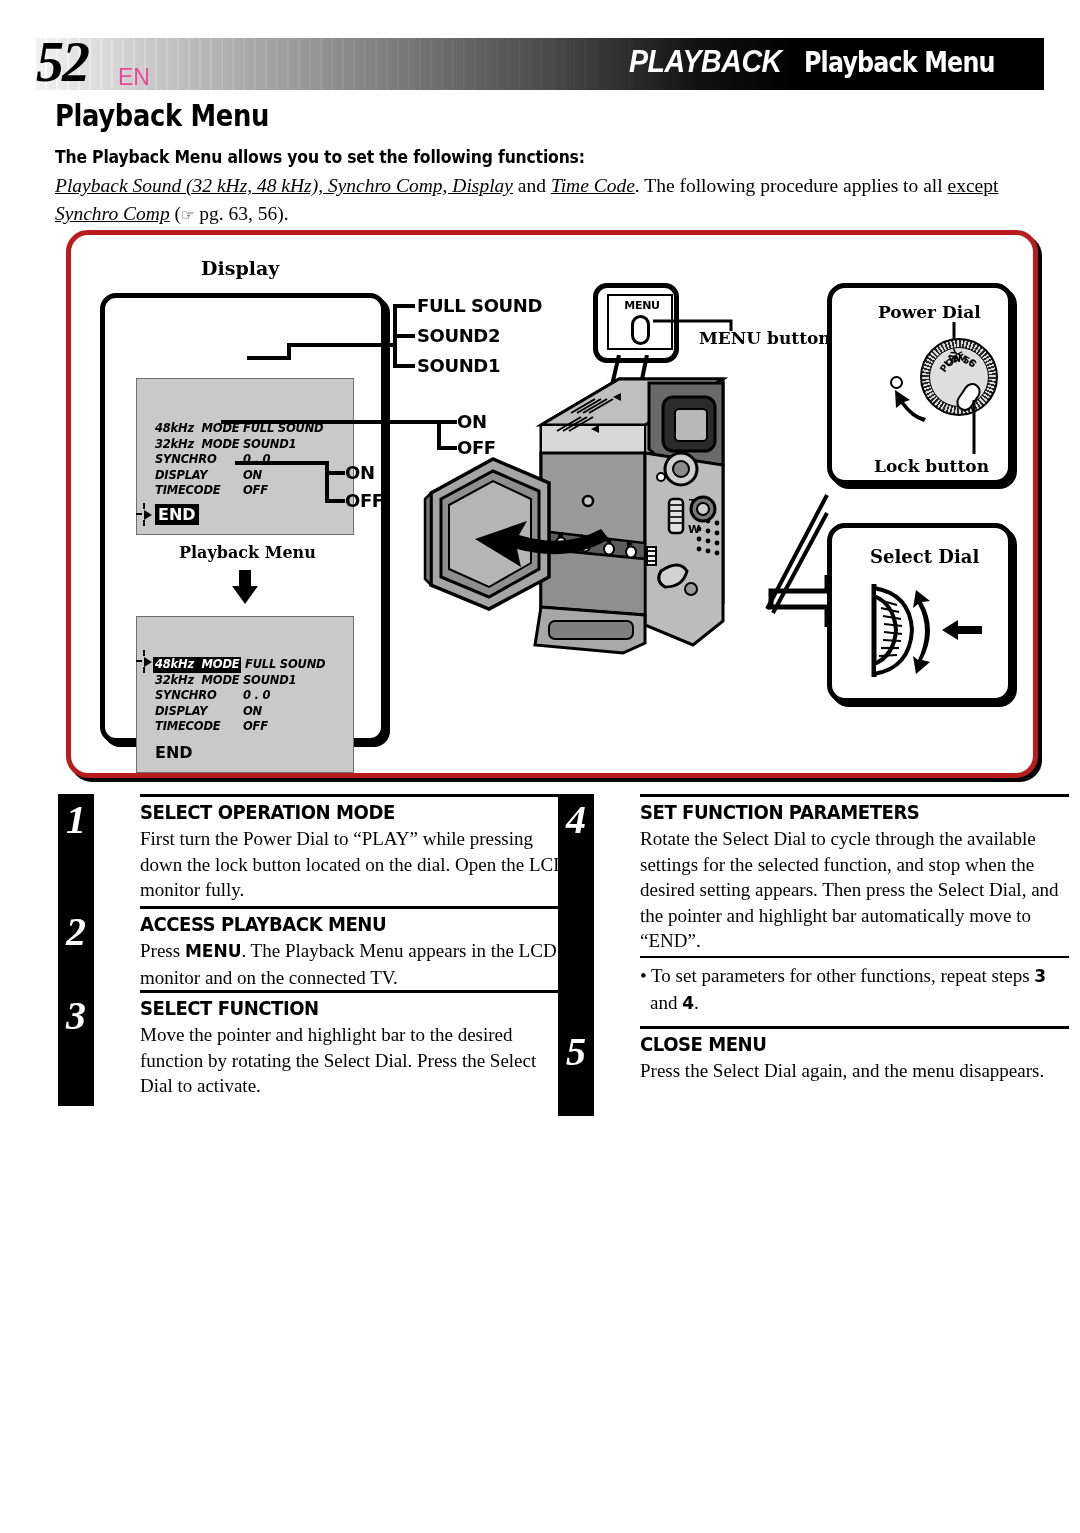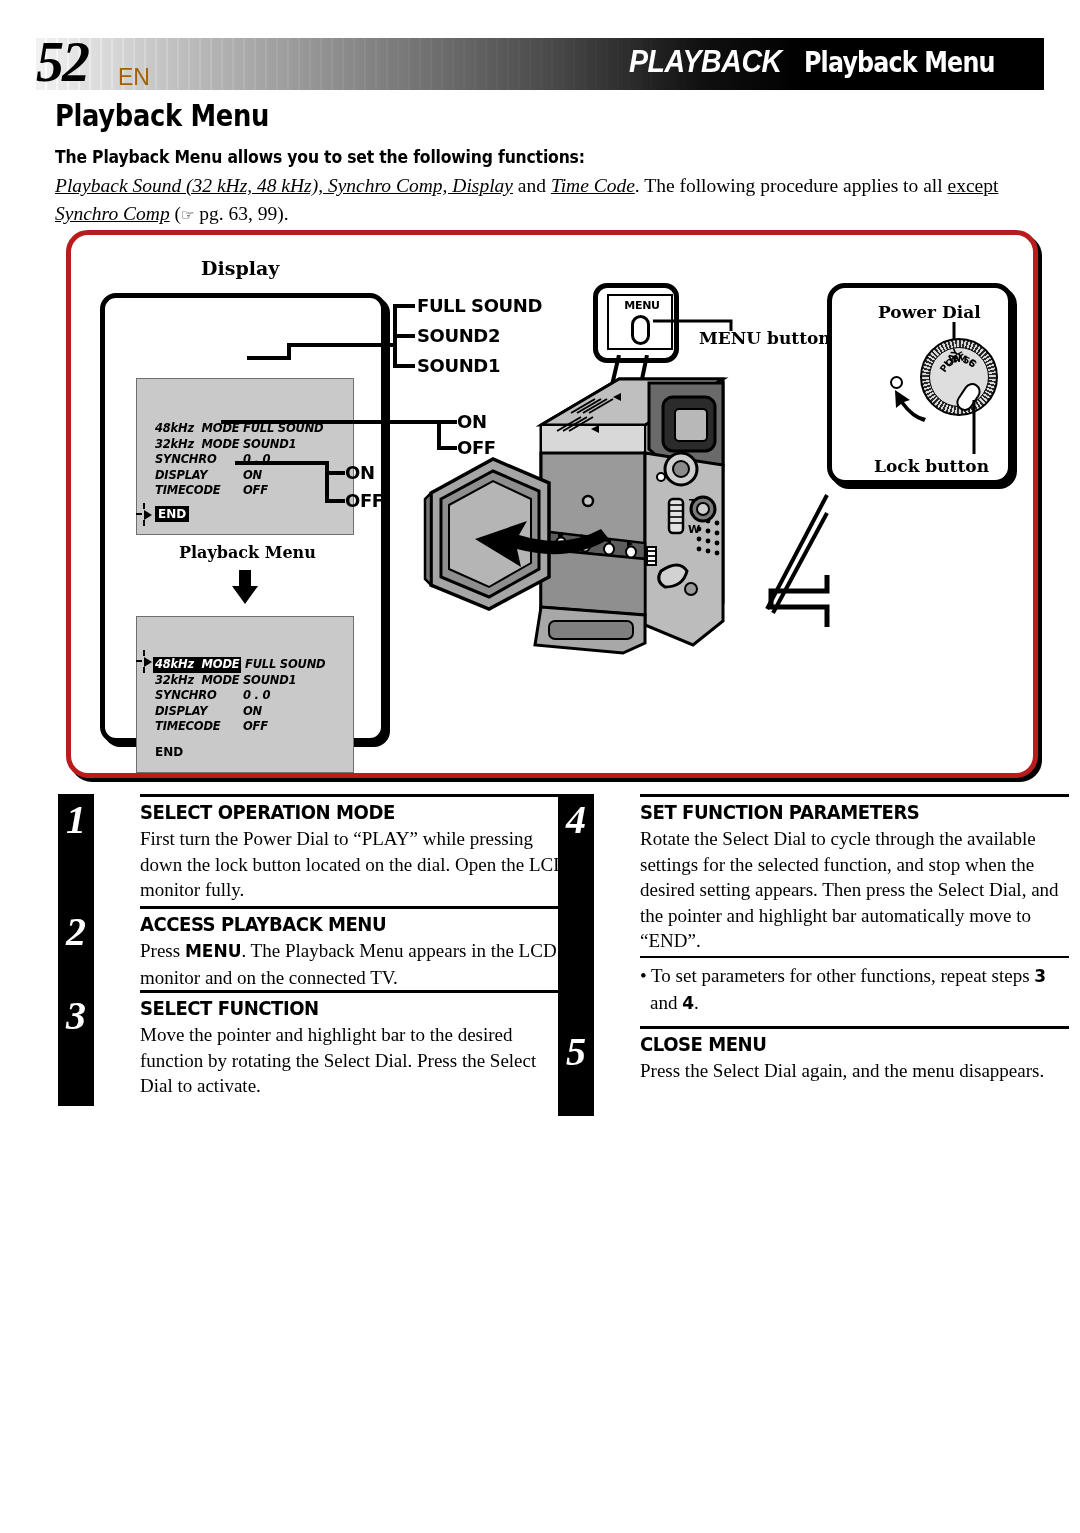--- a/index.html
+++ b/index.html
@@ -40,21 +40,21 @@
     line-height: 56px;
     color: #000;
     letter-spacing: -2px;
   }
   .page-lang {
     position: absolute;
     left: 118px; top: 28px;
     font-family: "Liberation Sans", sans-serif;
     font-size: 23px;
     line-height: 23px;
-    color: #a16207;
+    color: #ec4899;
   }
   .header-right {
     position: absolute;
     right: 44px; top: 6px;
     display: flex;
     align-items: baseline;
     gap: 9px;
     color: #fff;
   }
   .header-right .hr-a {
@@ -175,21 +175,21 @@
   .hl {
     background: #000; color: #fff;
     padding: 0 2px; margin-left: -2px;
   }
 
   .lcd-end {
     position: absolute;
     left: 18px;
     font-family: "DejaVu Sans", sans-serif;
     font-weight: bold;
-    font-size: 12px;
+    font-size: 16px;
     line-height: 15px;
     color: #000;
   }
   .lcd-1 .lcd-end { bottom: 12px; }
   .lcd-2 .lcd-end { bottom: 12px; }
   .lcd-end .hl2 { background:#000; color:#fff; padding: 1px 3px; }
 
   
   .ptr { position: absolute; width: 16px; height: 16px; }
   .ptr .tri {
@@ -443,21 +443,21 @@
   <div class="header-right">
     <span class="hr-a">PLAYBACK</span>
     <span class="hr-b">Playback Menu</span>
   </div>
 </div>
 
 <div class="sec-title">Playback Menu</div>
 <div class="intro">
   <div class="intro-lead">The Playback Menu allows you to set the following functions:</div>
   <div class="intro-body">
-    <i>Playback Sound (32 kHz, 48 kHz), Synchro Comp, Display</i><span> and </span><i>Time Code</i><span>. The following procedure applies to all </span><u>except</u><i> Synchro Comp</i> (<span class="hand">☞</span><span></span><span> pg. 63, 99).</span>
+    <i>Playback Sound (32 kHz, 48 kHz), Synchro Comp, Display</i><span> and </span><i>Time Code</i><span>. The following procedure applies to all </span><u>except</u><i> Synchro Comp</i> (<span class="hand">☞</span><span></span><span> pg. 63, 56).</span>
   </div>
 </div>
 
 <div class="diagram">
 
   <div class="d-label lbl-display">Display</div>
 
   <div class="display-box">
 
     <div class="lcd lcd-1">
@@ -609,20 +609,40 @@
       <path d="M 30 0 L 30 54" stroke="#000" stroke-width="3" fill="none"></path>
     </svg>
     <div class="lbl-lock">Lock button</div>
   </div>
 
   <svg style="position:absolute; left:600px; top:150px; width:170px; height:300px;" viewBox="0 0 170 300">
     <path d="M 156 110 L 96 224" stroke="#000" stroke-width="4" fill="none"></path>
     <path d="M 156 128 L 102 228" stroke="#000" stroke-width="4" fill="none"></path>
   </svg>
 
+  <div class="select-box">
+    <div class="lbl-select">Select Dial</div>
+    <svg class="sel-graphic" viewBox="0 0 120 105">
+      <path d="M 8 6 L 8 99" stroke="#000" stroke-width="5" fill="none"></path>
+      <path d="M 8 10 Q 44 16 46 52 Q 44 90 8 96 L 8 86 Q 28 78 30 52 Q 28 26 8 18 Z" fill="#fff" stroke="#000" stroke-width="4"></path>
+      <g stroke="#000" stroke-width="2.2">
+        <line x1="13" y1="22" x2="31" y2="27"></line>
+        <line x1="15" y1="30" x2="33" y2="34"></line>
+        <line x1="17" y1="38" x2="35" y2="41"></line>
+        <line x1="18" y1="46" x2="36" y2="48"></line>
+        <line x1="18" y1="54" x2="36" y2="56"></line>
+        <line x1="17" y1="62" x2="35" y2="63"></line>
+        <line x1="15" y1="70" x2="33" y2="70"></line>
+        <line x1="13" y1="78" x2="31" y2="77"></line>
+      </g>
+      <path d="M 56 24 Q 72 52 56 82 L 64 84 L 50 96 L 47 78 L 52 82 Q 66 52 52 26 L 47 30 L 50 12 L 64 23 Z" fill="#000"></path>
+      <path d="M 112 52 L 112 46 L 112 58 Z" fill="#000"></path>
+      <path d="M 76 52 L 92 42 L 92 48 L 116 48 L 116 56 L 92 56 L 92 62 Z" fill="#000"></path>
+    </svg>
+  </div>
 
   <svg style="position:absolute; left:560px; top:300px; width:210px; height:160px;" viewBox="0 0 210 160">
     <path d="M 196 40 L 196 56 L 140 56 L 140 72 L 196 72 L 196 92" stroke="#000" stroke-width="5" fill="none"></path>
   </svg>
 
   <svg class="cam" viewBox="0 0 400 400">
 
     <path d="M 118 72 L 196 26 L 300 26 L 300 250 L 280 272 L 118 272 Z" fill="#9a9a9a" stroke="#000" stroke-width="3"></path>
 
     <path d="M 118 72 L 196 26 L 300 26 L 222 72 Z" fill="#bfbfbf" stroke="#000" stroke-width="3"></path>

